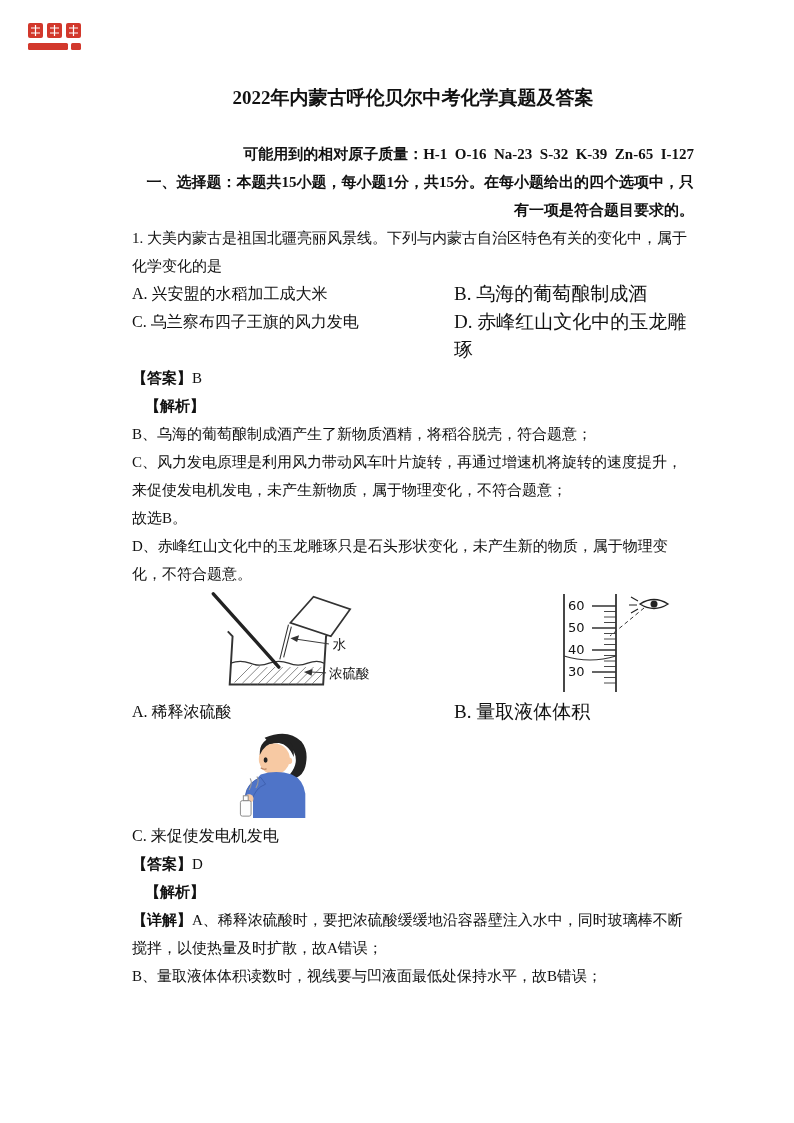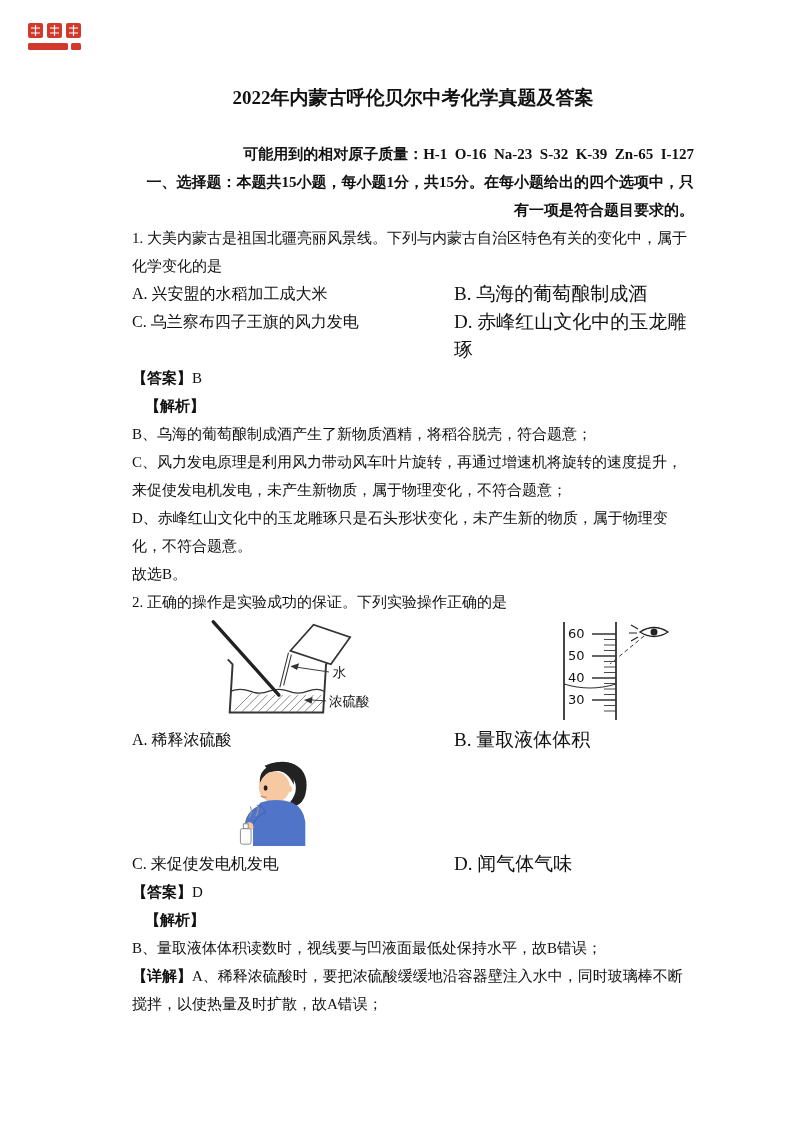--- a/index.html
+++ b/index.html
@@ -58,24 +58,23 @@
   </div>
   <div class="tworow">
     <div class="col-l">C. 乌兰察布四子王旗的风力发电</div>
     <div class="col-r">D. 赤峰红山文化中的玉龙雕琢</div>
   </div>
 
   <p class="para"><span class="b">【答案】</span><span>B</span></p>
   <p class="para indent1"><span class="b">【解析】</span></p>
   <p class="para">B、乌海的葡萄酿制成酒产生了新物质酒精，将稻谷脱壳，符合题意；</p>
   <p class="para">C、风力发电原理是利用风力带动风车叶片旋转，再通过增速机将旋转的速度提升，来促使发电机发电，未产生新物质，属于物理变化，不符合题意；</p>
+  <p class="para">故选B。</p>
   <p class="para">D、赤峰红山文化中的玉龙雕琢只是石头形状变化，未产生新的物质，属于物理变化，不符合题意。</p>
-  <p class="para">故选B。</p>
 
-  <p class="para">2. 正确的操作是实验成功的保证。下列实验操作正确的是</p>
 
   <div class="figrow">
     <div class="fcell-l">
       <svg width="210" height="106" viewBox="0 0 210 110" style="margin-left:64px">
 
         <path class="line" d="M29,43 L34,48 L31,98 L128,98 L131,48 L136,43" stroke-width="2"></path>
 
         <path class="line" d="M32,76 Q42,72 52,76 T72,76 T92,76 T112,76 T129,76" stroke-width="1.4"></path>
 
         <path d="M36,96 L54,78 M44,97 L62,79 M52,98 L70,80 M60,98 L78,80 M68,98 L86,80 M76,98 L94,80 M84,98 L102,80 M92,98 L110,80 M100,98 L118,80 M108,98 L126,80 M116,98 L128,86" stroke="#666" stroke-width="0.8" fill="none"></path>
@@ -151,21 +150,20 @@
           <rect x="18" y="70" width="5" height="5" fill="#fdfdfd" stroke="#888" stroke-width="1"></rect>
         </g>
 
         <path d="M24,64 q4,-7 1,-12 M31,62 q4,-7 1,-12" stroke="#999" stroke-width="1.1" fill="none"></path>
       </svg>
     </div>
   </div>
 
   <div class="tworow">
     <div class="col-l">C. 来促使发电机发电</div>
-    <div class="col-r">D. 闻气体气味</div>
   </div>
 
   <p class="para"><span class="b">【答案】</span><span>D</span></p>
   <p class="para indent1"><span class="b">【解析】</span></p>
+  <p class="para"><span class="b">【详解】</span><span>A、稀释浓硫酸时，要把浓硫酸缓缓地沿容器壁注入水中，同时玻璃棒不断搅拌，以使热量及时扩散，故A错误；</span></p>
   <p class="para">B、量取液体体积读数时，视线要与凹液面最低处保持水平，故B错误；</p>
-  <p class="para"><span class="b">【详解】</span><span>A、稀释浓硫酸时，要把浓硫酸缓缓地沿容器壁注入水中，同时玻璃棒不断搅拌，以使热量及时扩散，故A错误；</span></p>
 
 </div>
 
 </body></html>

